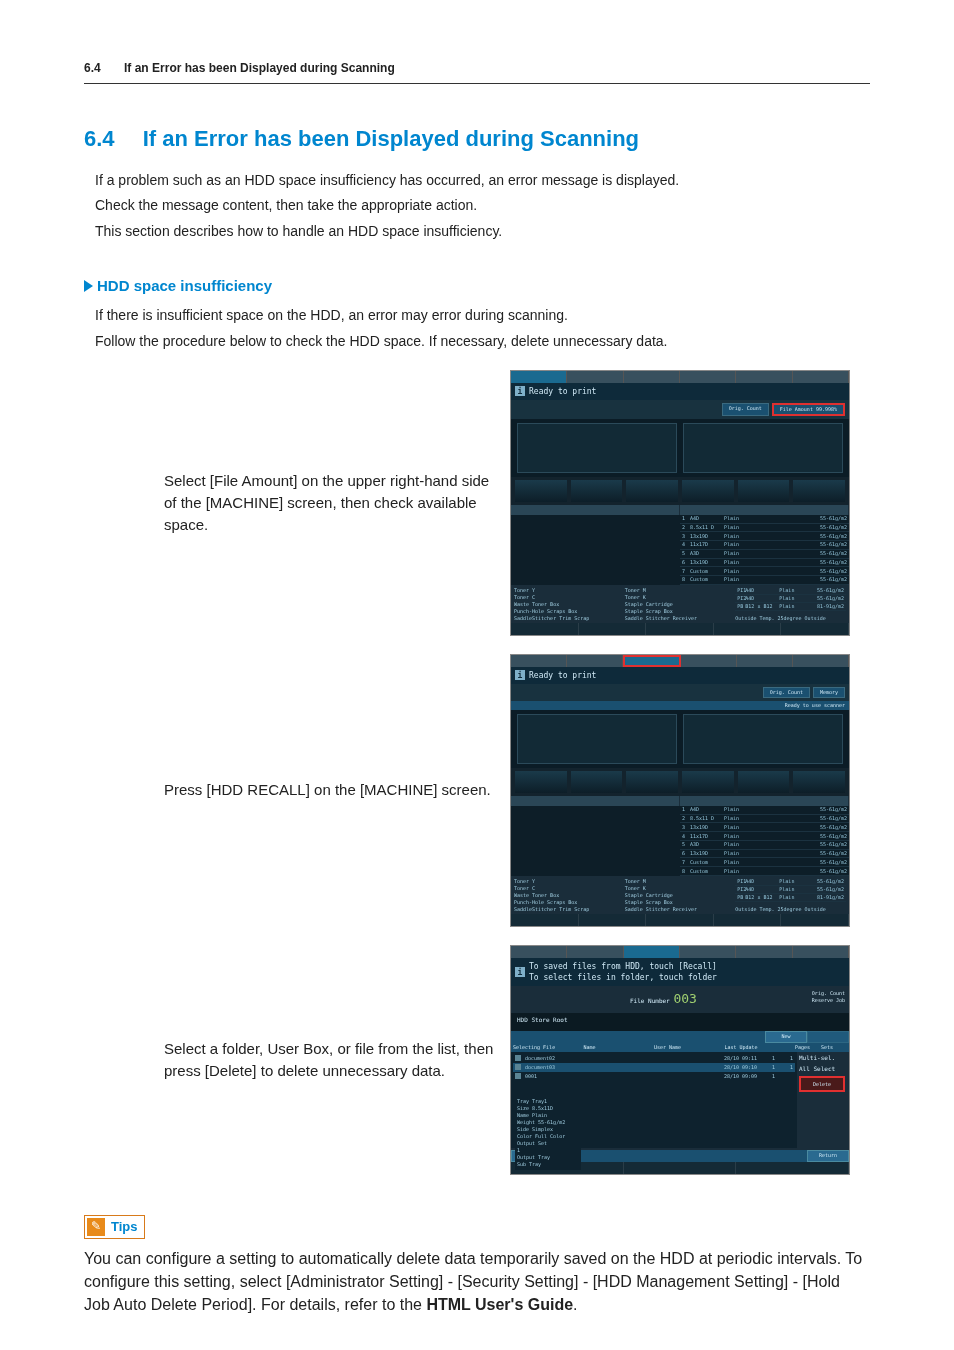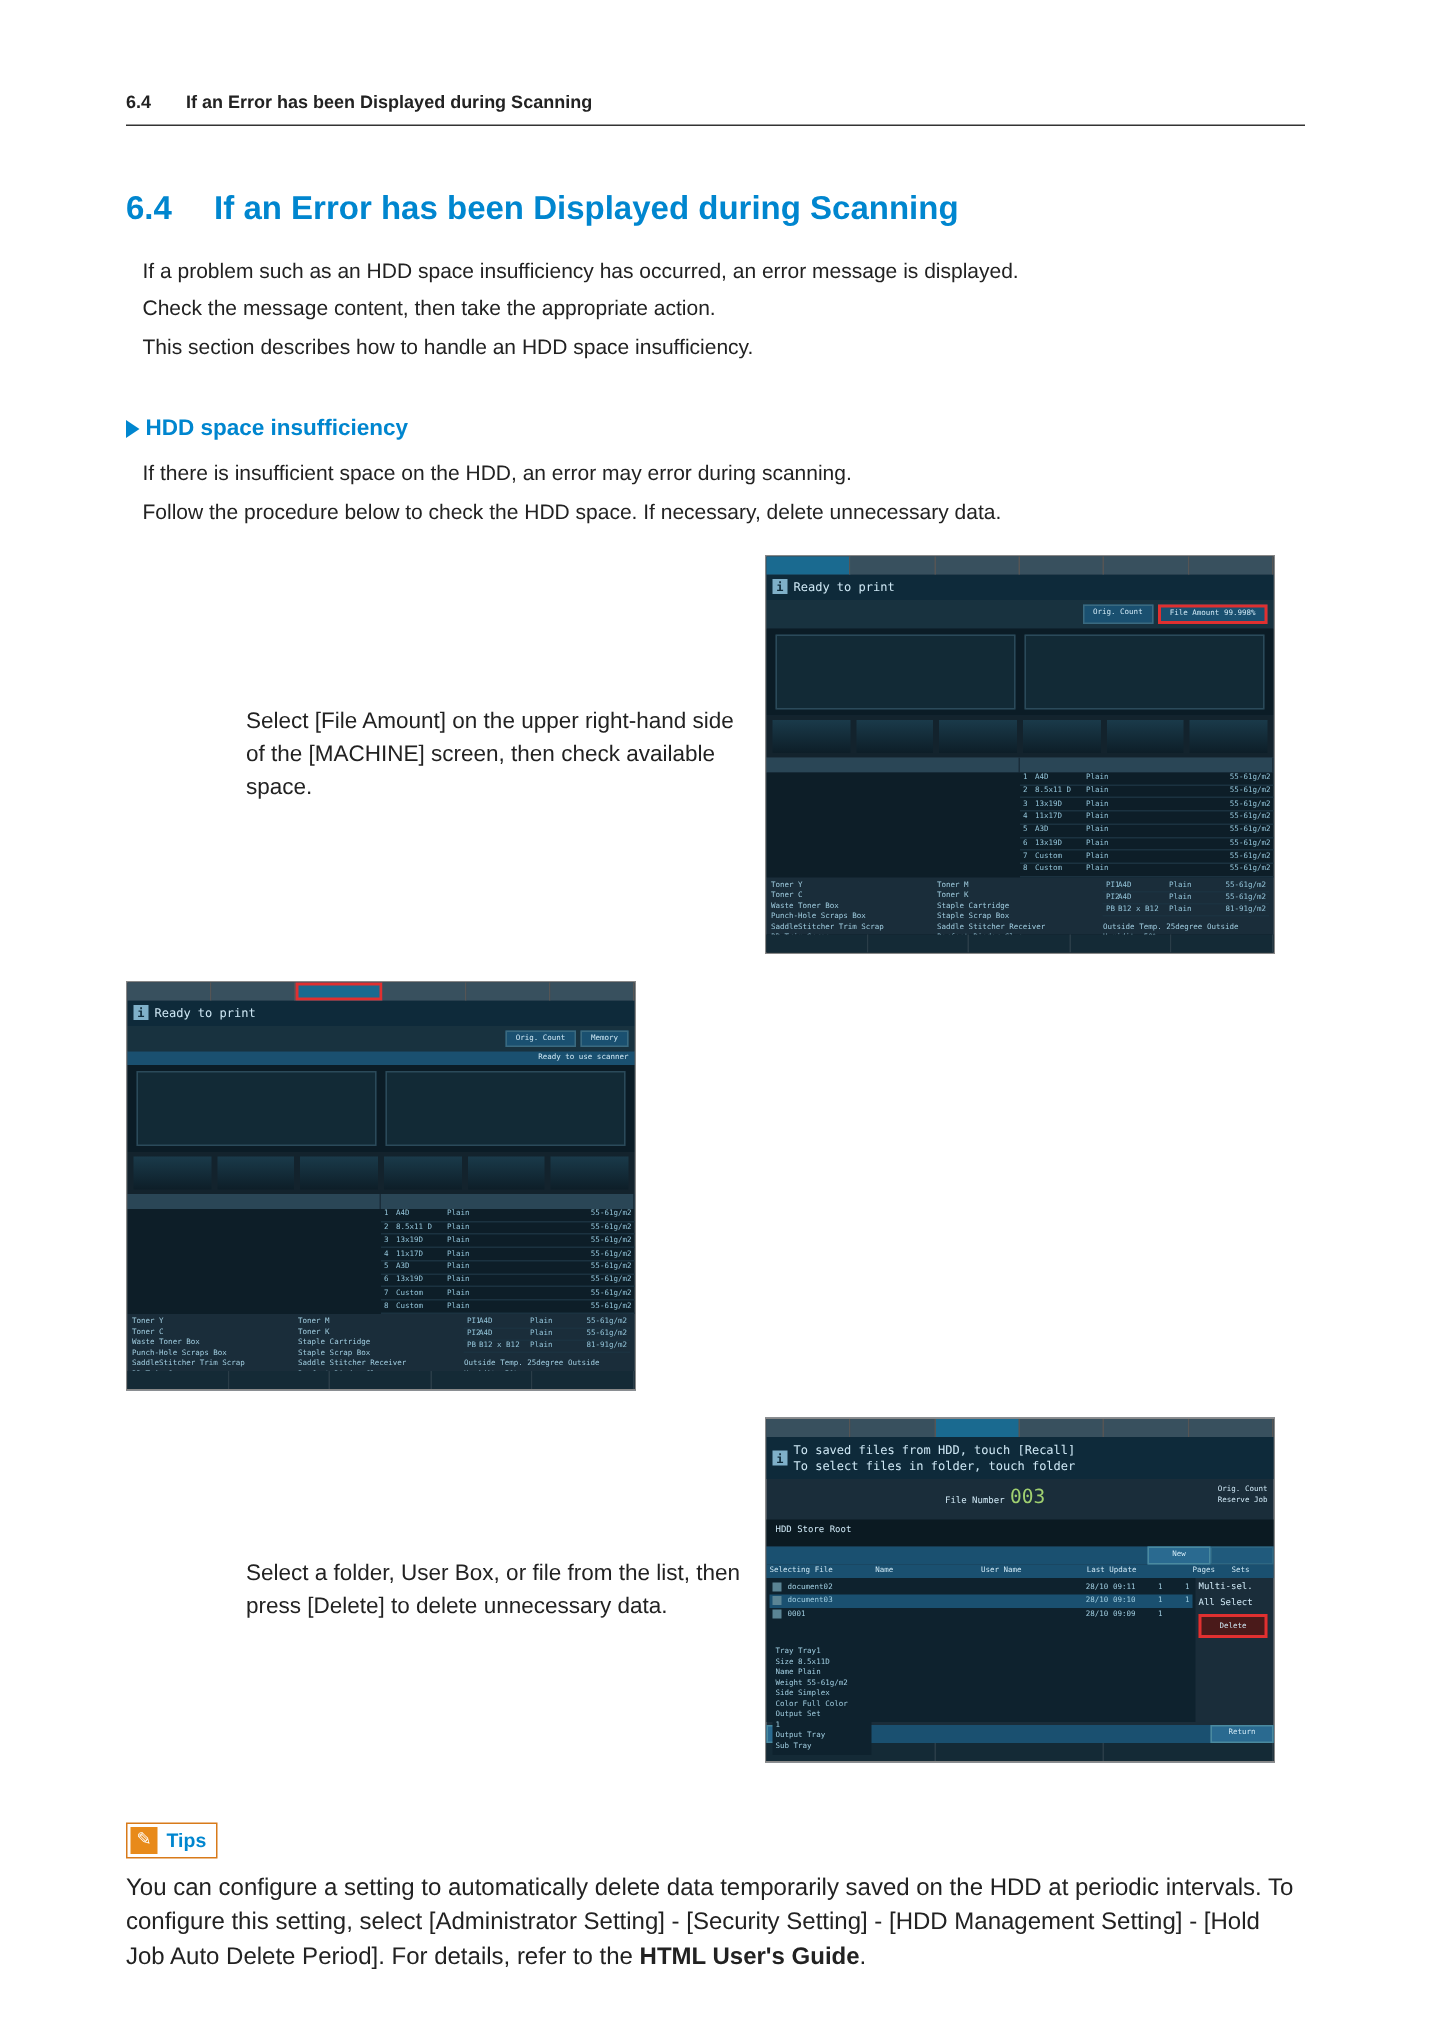--- a/index.html
+++ b/index.html
@@ -330,20 +330,21 @@
         <div></div>
         <div></div>
         <div></div>
         <div></div>
         <div></div>
       </div>
   </div>
 </div>
 
 <div class="step-row">
+  <div class="step-text">Press [HDD RECALL] on the [MACHINE] screen.</div>
   <div class="screenshot">
     <div class="ss-tabs">
       <div class="ss-tab"></div>
         <div class="ss-tab"></div>
       <div class="ss-tab active" style="border:2px solid #e03030;box-sizing:border-box;"></div>
       <div class="ss-tab"></div>
         <div class="ss-tab"></div>
         <div class="ss-tab"></div>
     </div>
     <div class="ss-status">

